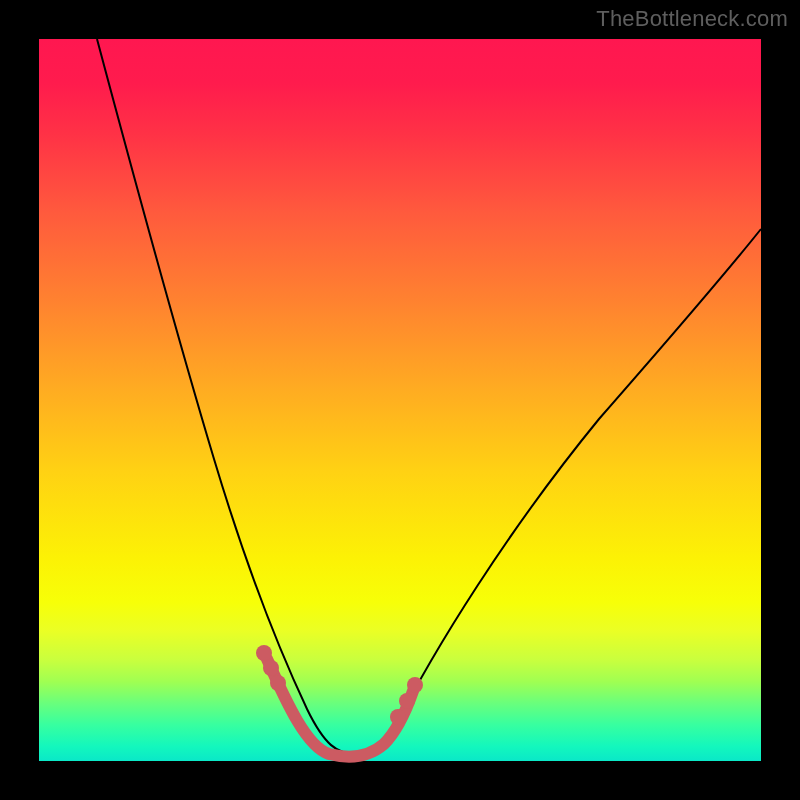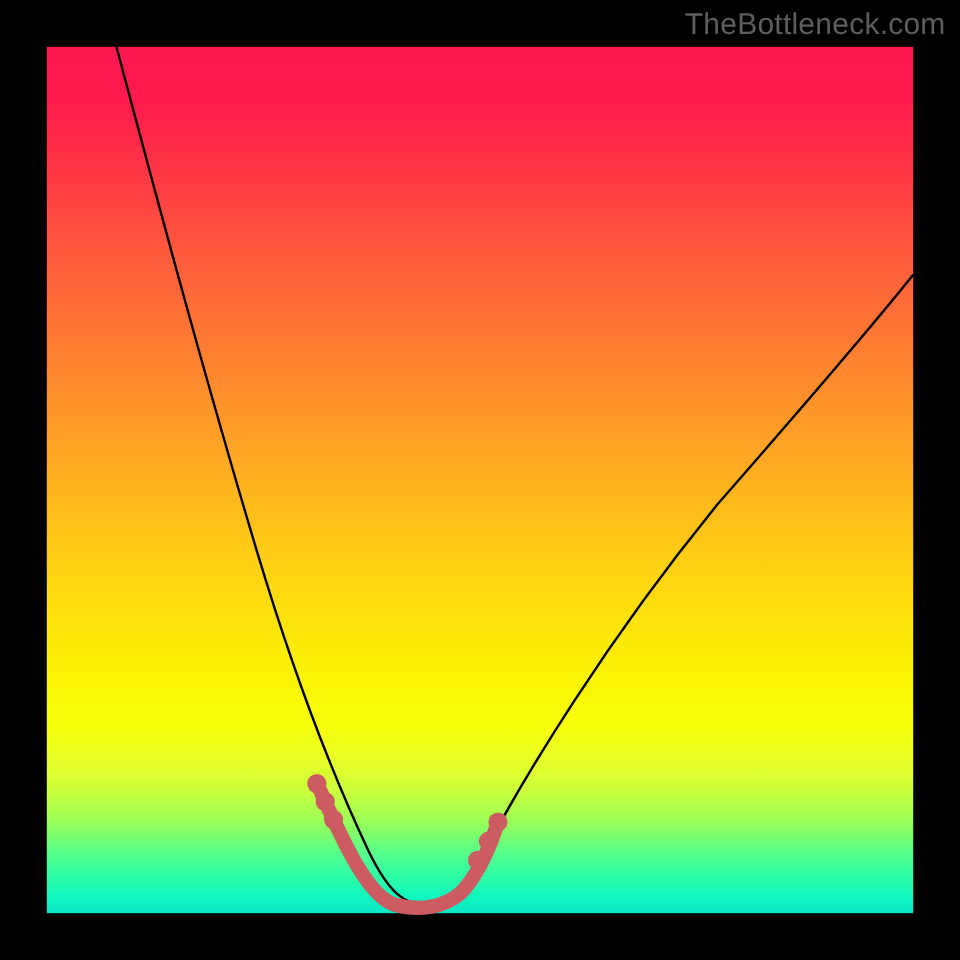--- a/index.html
+++ b/index.html
@@ -33,21 +33,21 @@
       #69ff7c 92%,
       #37ffa0 95%,
       #13f7bd 98%,
       #0ae8c8 100%);
   }
   .watermark {
     position: absolute;
     top: 6px;
     right: 12px;
     color: #5e5e5e;
-    font-size: 25px;
+    font-size: 22px;
     font-weight: 500;
     letter-spacing: 0.2px;
     user-select: none;
   }
   svg.curve {
     position: absolute;
     left: 0; top: 0;
     width: 722px;
     height: 722px;
     overflow: visible;

